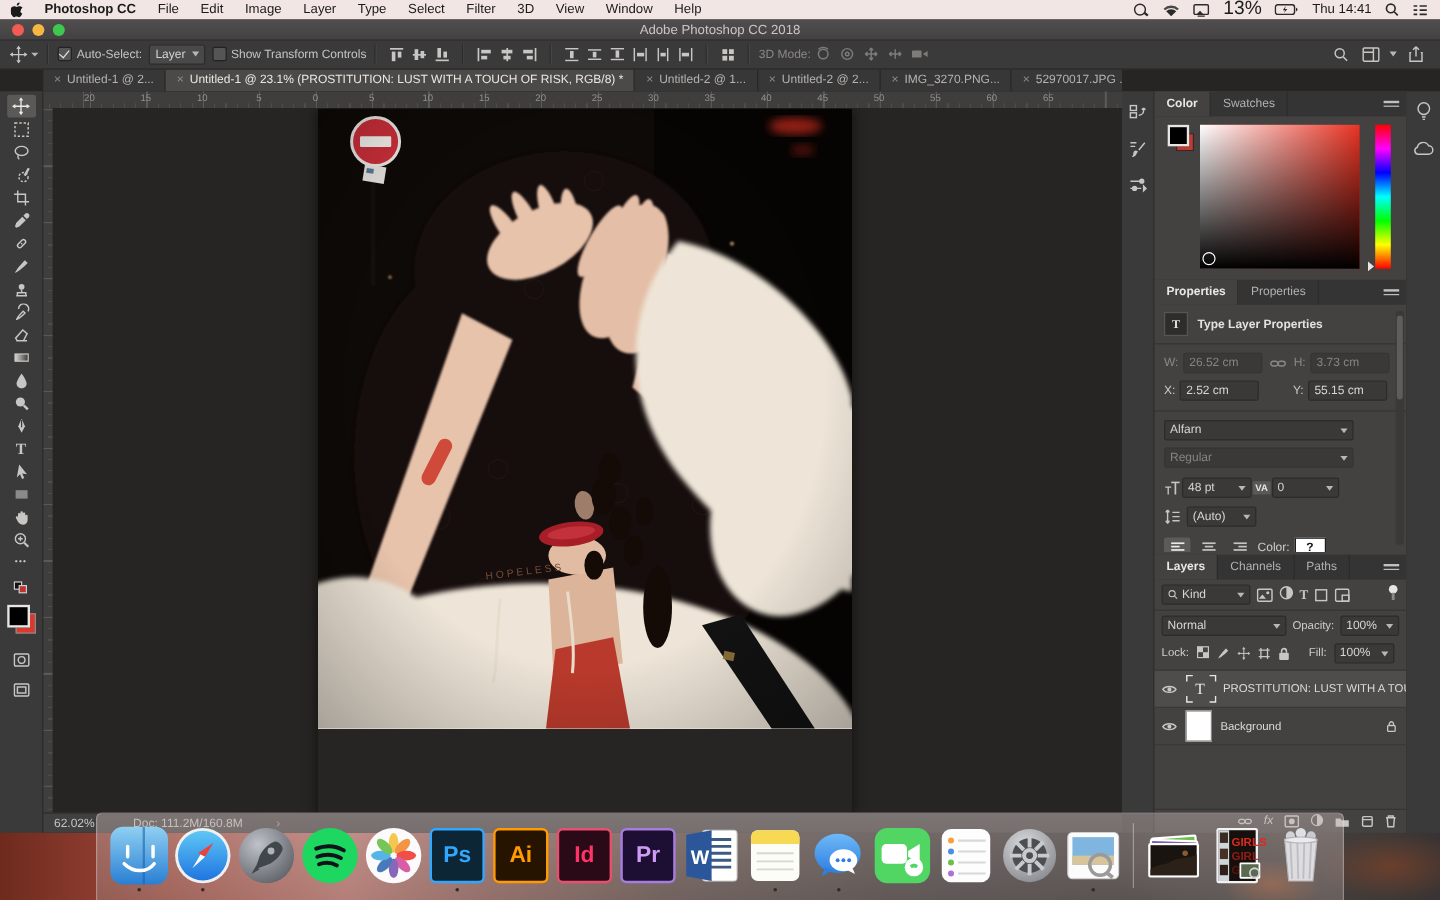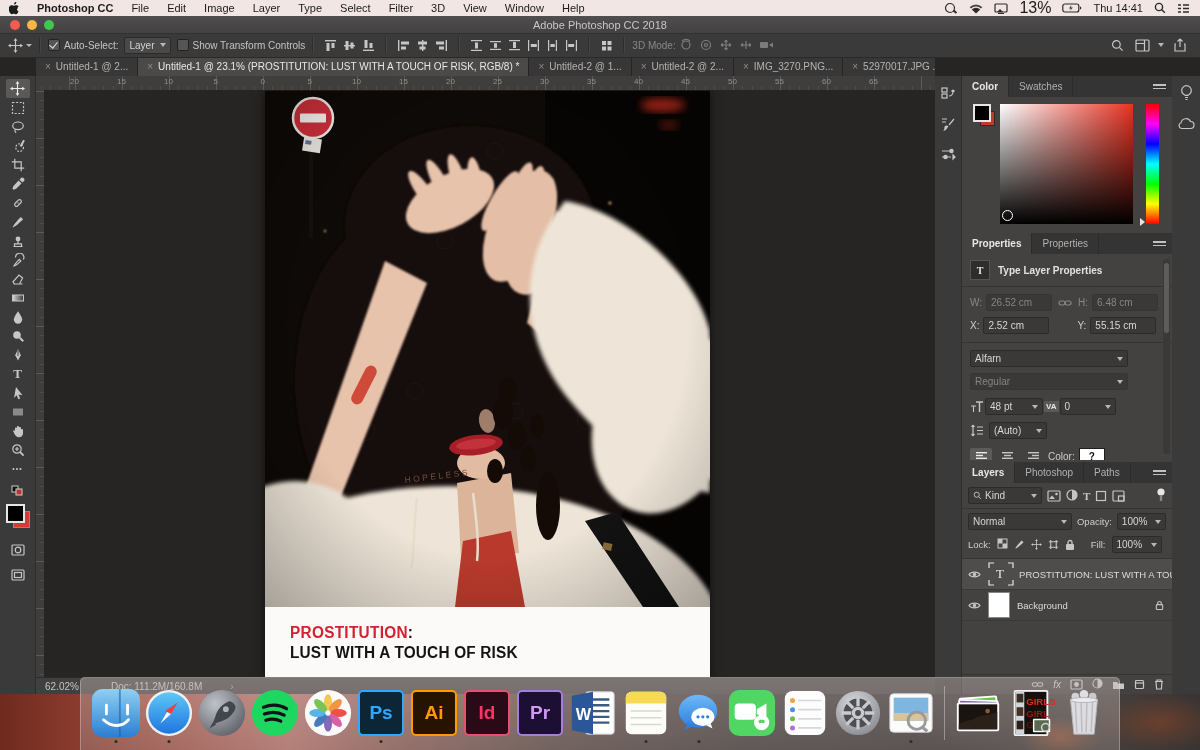--- a/index.html
+++ b/index.html
@@ -628,24 +628,20 @@
           <ellipse cx="230" cy="380" rx="8" ry="12"></ellipse>
         </g>
         <path d="M198 450 L246 440 L260 516 L190 516 Z" fill="#b93a2c"></path>
         <path d="M152 408 C148 440 150 460 146 478" stroke="#e8ddcc" stroke-width="2.5" fill="none"></path>
         <path d="M208 402 C212 434 214 452 212 470" stroke="#e8ddcc" stroke-width="2.5" fill="none"></path>
         <path d="M320 430 L352 421 L414 516 L378 516 Z" fill="#121212"></path>
         <rect x="338" y="452" width="9" height="7" fill="#9a7a40" opacity=".9" transform="rotate(12 342 455)"></rect>
         <text x="140" y="392" font-family="Liberation Sans, sans-serif" font-size="8.5" letter-spacing="2.5" fill="#7a4c38" transform="rotate(-7 140 392)">HOPELESS</text>
         <rect x="0" y="0" width="445" height="516" fill="url(#vig)"></rect>
       </svg>
-      <div id="poster">
-        <div class="l1"><span class="red">PROSTITUTION</span><span class="blk">:</span></div>
-        <div class="l2">LUST WITH A TOUCH OF RISK</div>
-      </div>
     </div>
   </div>
   <div id="statusbar">
     <span style="margin-left:9px">62.02%</span>
     <span style="margin-left:32px">Doc: 111.2M/160.8M</span>
     <span style="margin-left:28px;color:#9b9997">›</span>
   </div>
 </div>
 
 <div id="stripL">
@@ -711,21 +707,21 @@
     <div style="padding:7px 8px 0;display:flex;align-items:center;gap:4px">
       <span class="dim">W:</span>
       <span class="field off" style="width:56px">26.52 cm</span>
       <span style="margin:0 2px">
           <svg width="14" height="8" viewBox="0 0 14 8" class="ic" style="stroke:#8a8886">
             <rect x="1" y="2" width="6" height="4" rx="2"></rect>
             <rect x="7" y="2" width="6" height="4" rx="2"></rect>
           </svg>
         </span>
       <span class="dim">H:</span>
-      <span class="field off" style="width:56px">6.48 cm</span>
+      <span class="field off" style="width:56px">3.73 cm</span>
     </div>
     <div style="padding:6px 8px 0;display:flex;align-items:center;gap:4px">
       <span>X:</span>
       <span class="field" style="width:56px">2.52 cm</span>
       <span style="width:20px"></span>
       <span>Y:</span>
       <span class="field" style="width:56px">55.15 cm</span>
     </div>
     <div style="height:1px;background:#353433;margin:8px 0 0"></div>
     <div style="padding:7px 8px 0">
@@ -797,21 +793,21 @@
       <span style="width:24px;height:14px;background:#fff;border:1px solid #1f1e1e;display:flex;align-items:center;justify-content:center;color:#111;font-weight:bold;font-size:10px">?</span>
     </div>
     <div class="abs" style="right:2px;top:26px;width:7px;height:195px;background:#3a3938;border-radius:3px">
       <span class="abs" style="left:1px;top:4px;width:5px;height:70px;background:#5e5d5c;border-radius:3px"></span>
     </div>
   </div>
 
   <div class="panel" id="layerpanel">
     <div class="ptabs">
       <span class="ptab active">Layers</span>
-      <span class="ptab">Photoshop</span>
+      <span class="ptab">Channels</span>
       <span class="ptab">Paths</span>
       <span class="pburger">
           <i></i>
           <i></i>
         </span>
     </div>
     <div style="display:flex;align-items:center;gap:5px;padding:4px 6px;border-bottom:1px solid #353433">
       <span class="field" style="width:64px;justify-content:space-between">
         <span style="display:inline-flex;align-items:center;gap:3px">
             <svg width="9" height="9" viewBox="0 0 12 12" class="ic">

